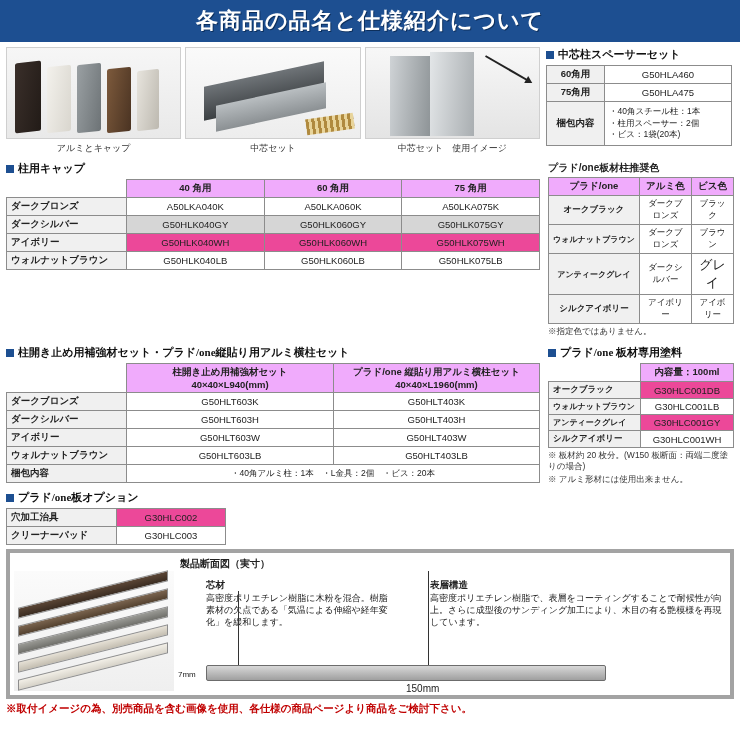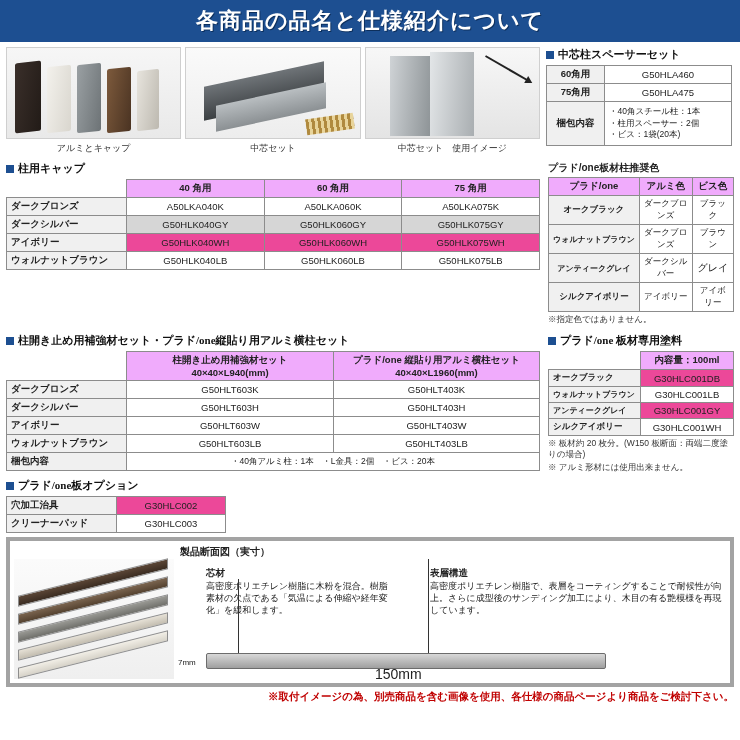--- a/index.html
+++ b/index.html
@@ -112,28 +112,28 @@
   .lbl-surf { position:absolute; left:420px; top:26px; width:300px; font-size:9px; line-height:1.35; }
   .lbl-surf b { font-size:9.5px; }
   .arrow-v { position:absolute; width:1px; background:#333; }
   .arrow-v:after { content:""; position:absolute; left:-3px; bottom:-6px; border-top:7px solid #333; border-left:3.5px solid transparent; border-right:3.5px solid transparent; }
   .profile {
     position:absolute; left:196px; bottom:14px; width:400px; height:16px;
     background:linear-gradient(#d8d8d8,#9f9f9f);
     border:1px solid #6c6c6c; border-radius:2px;
   }
   .dim-7 { position:absolute; left:168px; bottom:16px; font-size:8px; }
-  .dim-150 { position:absolute; left:365px; bottom:1px; font-size:14px; }
+  .dim-150 { position:absolute; left:396px; bottom:1px; font-size:10px; }
 
   .footer-note {
     margin:3px 6px 16px 6px;
     background:#ffffff;
     font-size:10.5px;
     color:#c00000;
-    text-align:right;
+    text-align:left;
     font-weight:bold;
   }
 </style>
 </head>
 <body>
 
 <div class="page">
 
   <div class="header">
     <div class="header-title">各商品の品名と仕様紹介について</div>
@@ -256,21 +256,21 @@
           <td class="c" style="font-size:8.5px;">ブラック</td>
         </tr>
         <tr>
           <td class="rowlabel c" style="font-size:8px;">ウォルナットブラウン</td>
           <td class="c" style="font-size:8.5px;">ダークブロンズ</td>
           <td class="c" style="font-size:8.5px;">ブラウン</td>
         </tr>
         <tr>
           <td class="rowlabel c" style="font-size:8px;">アンティークグレイ</td>
           <td class="c" style="font-size:8.5px;">ダークシルバー</td>
-          <td class="c" style="font-size:10px;">グレイ</td>
+          <td class="c" style="font-size:13px;">グレイ</td>
         </tr>
         <tr>
           <td class="rowlabel c" style="font-size:8.5px;">シルクアイボリー</td>
           <td class="c" style="font-size:8.5px;">アイボリー</td>
           <td class="c" style="font-size:8.5px;">アイボリー</td>
         </tr>
       </tbody>
         </table>
       <div class="note">※指定色ではありません。</div>
     </div>

